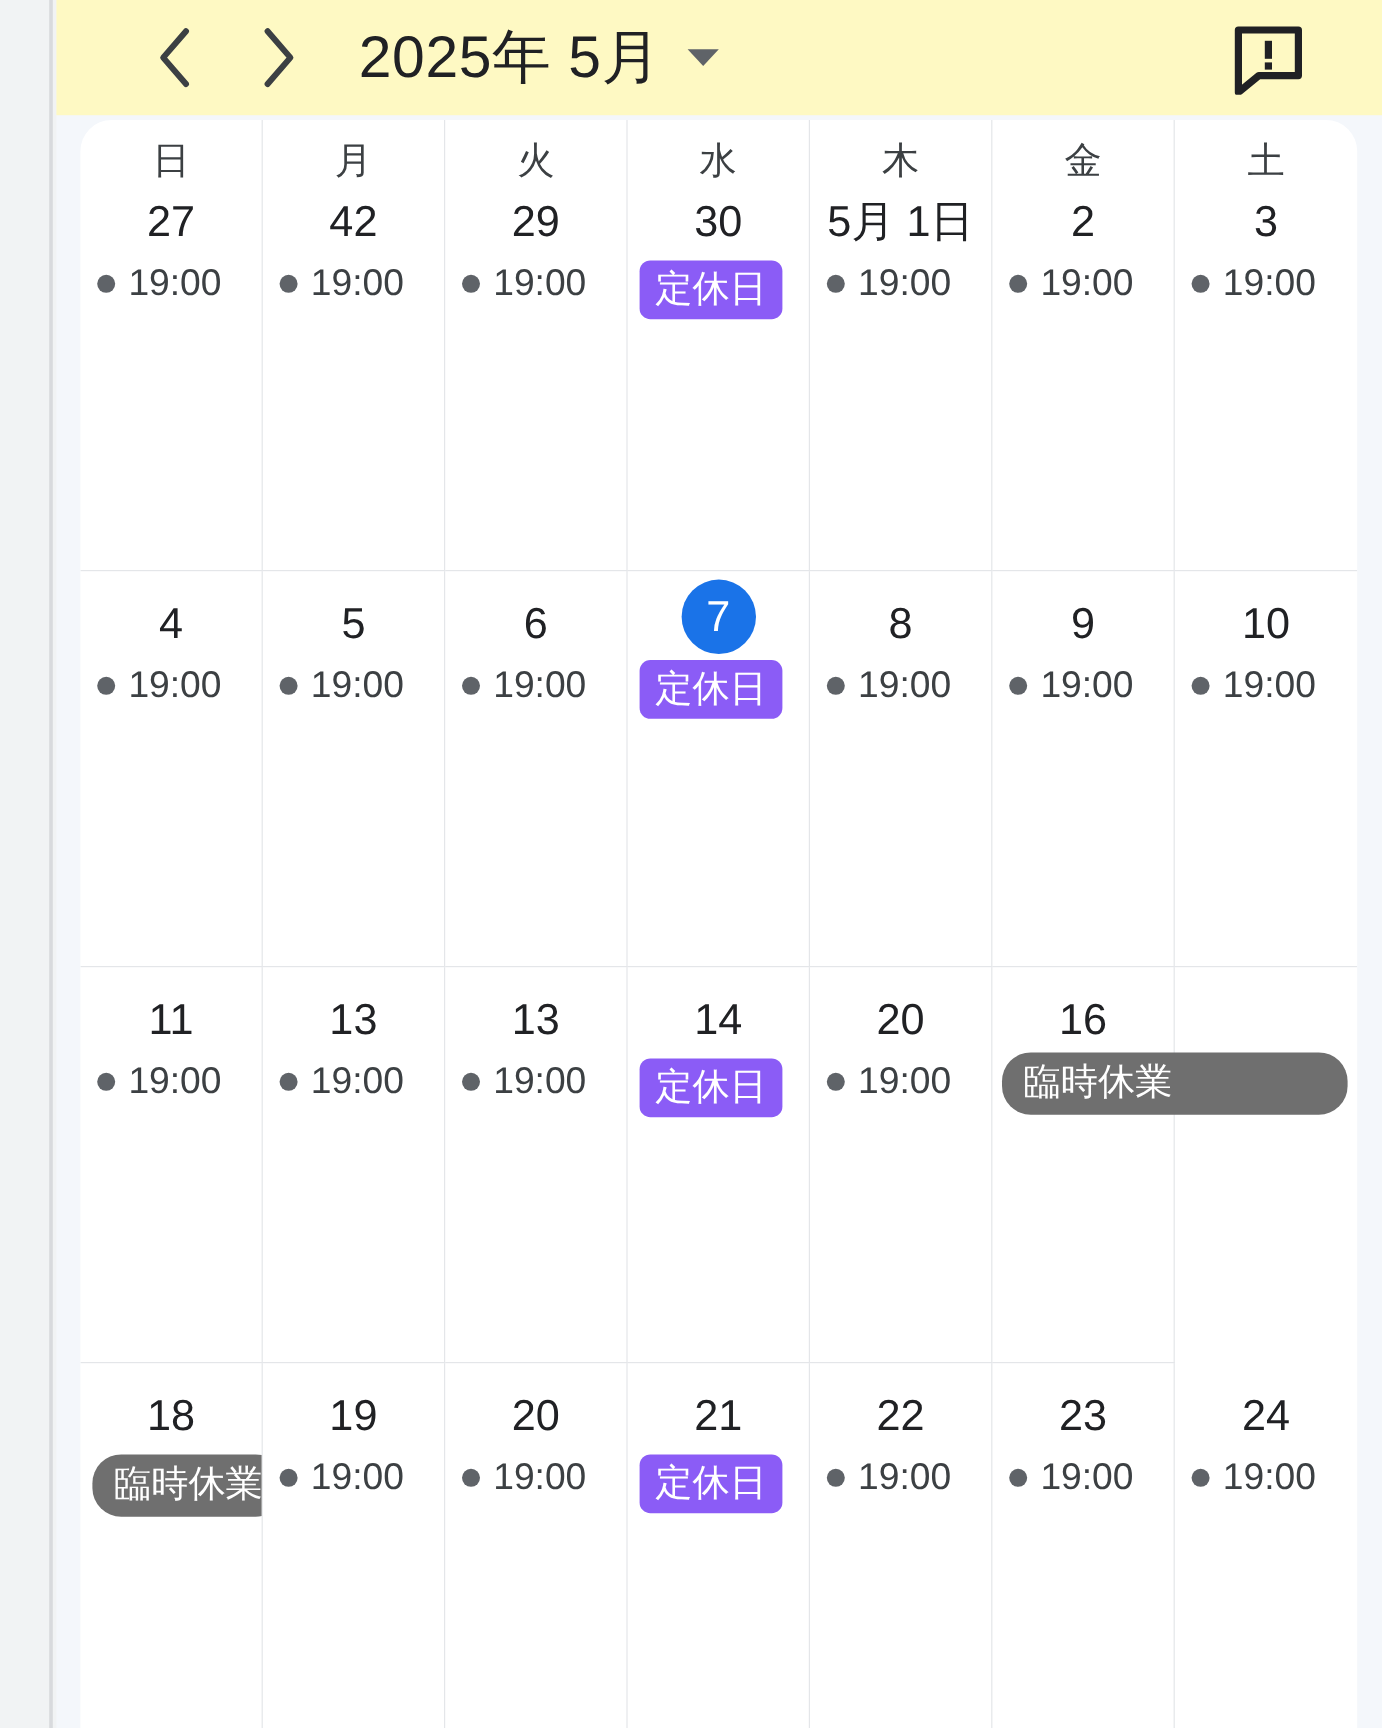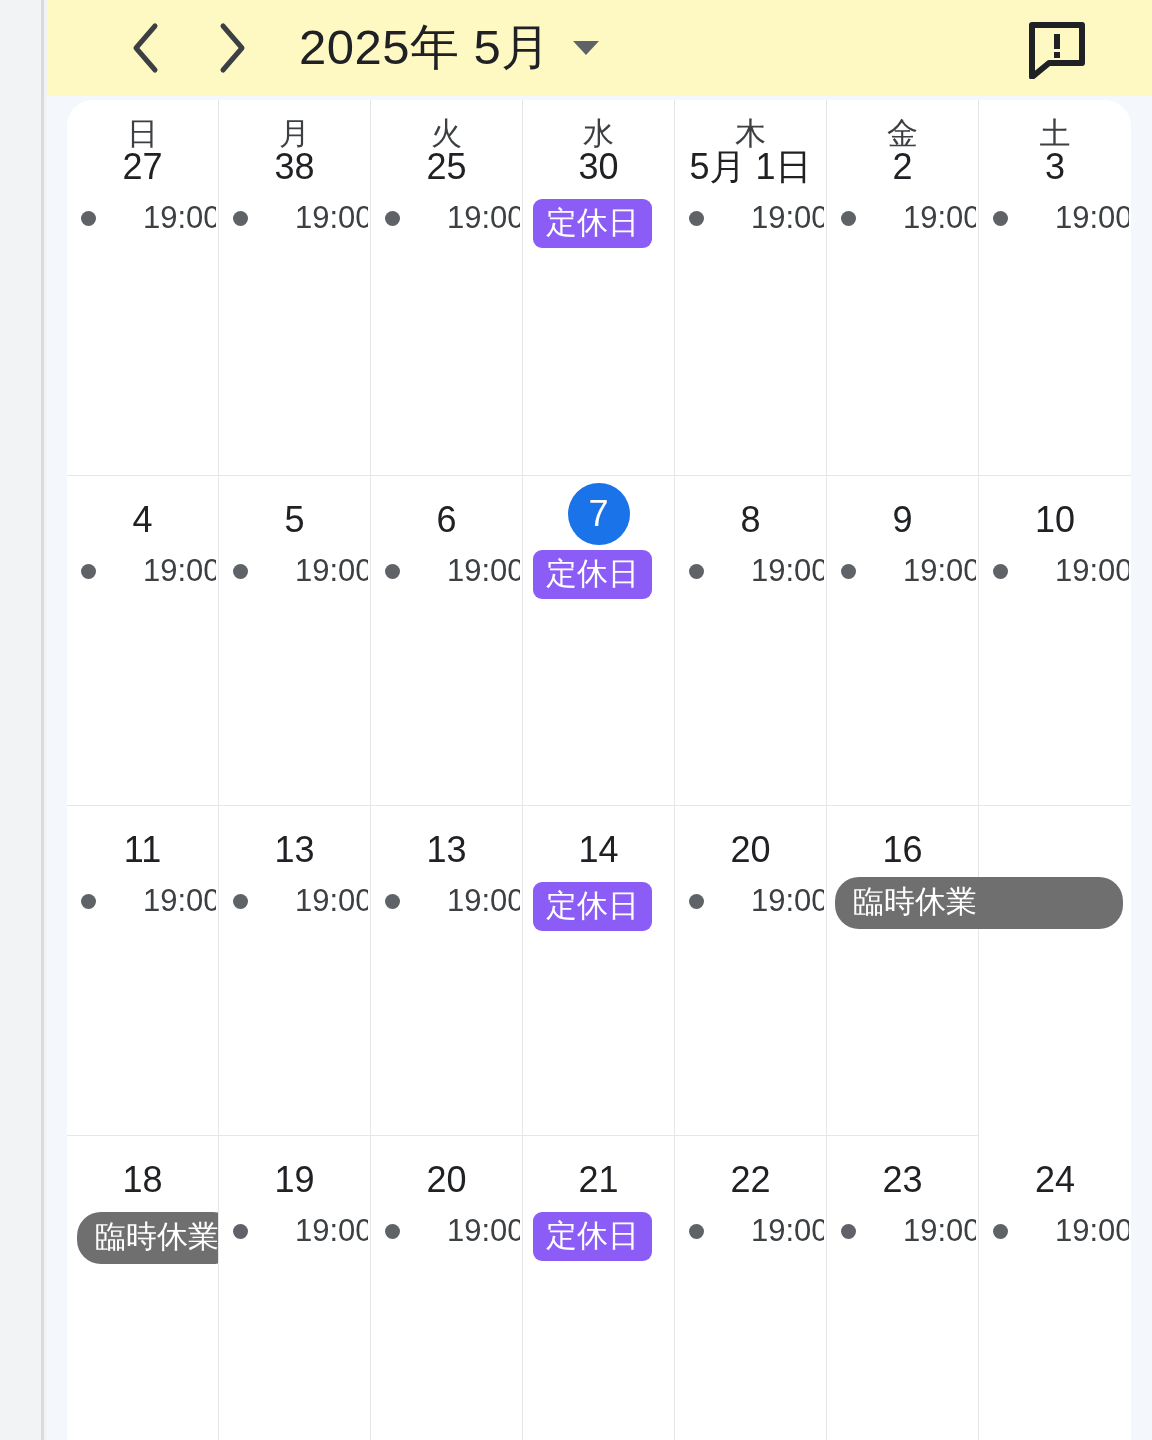--- a/index.html
+++ b/index.html
@@ -138,20 +138,21 @@
     font-size: 31px;
     color: #3c4043;
     margin-top: 14px;
     line-height: 1;
   }
 
   .daynum {
     text-align: center;
     font-size: 36px;
     color: #202124;
+    margin-top: 18px;
     line-height: 1;
     height: 42px;
     font-weight: 400;
   }
   .week.first .daynum { font-weight: 400; }
   .week:not(.first) .daynum { margin-top: 22px; font-weight: 500; }
   .today-circle {
     display: inline-flex;
     align-items: center;
     justify-content: center;
@@ -172,21 +173,20 @@
 
   .event-time {
     display: flex;
     align-items: center;
     font-size: 31px;
     color: #3c4043;
     white-space: nowrap;
     overflow: hidden;
     padding-left: 12px;
     line-height: 1.25;
-    gap: 36px;
   }
   .dot {
     width: 15px;
     height: 15px;
     border-radius: 50%;
     background: #5f6368;
     flex: none;
     margin-right: 11px;
   }
 
@@ -278,32 +278,32 @@
           <div class="events">
             <div class="event-time">
               <span class="dot"></span>
               <span>19:00</span>
             </div>
           </div>
         </div>
 
         <div class="daycell">
           <div class="dow">月</div>
-          <div class="daynum">38</div>
+          <div class="daynum">42</div>
           <div class="events">
             <div class="event-time">
               <span class="dot"></span>
               <span>19:00</span>
             </div>
           </div>
         </div>
 
         <div class="daycell">
           <div class="dow">火</div>
-          <div class="daynum">25</div>
+          <div class="daynum">29</div>
           <div class="events">
             <div class="event-time">
               <span class="dot"></span>
               <span>19:00</span>
             </div>
           </div>
         </div>
 
         <div class="daycell">
           <div class="dow">水</div>

